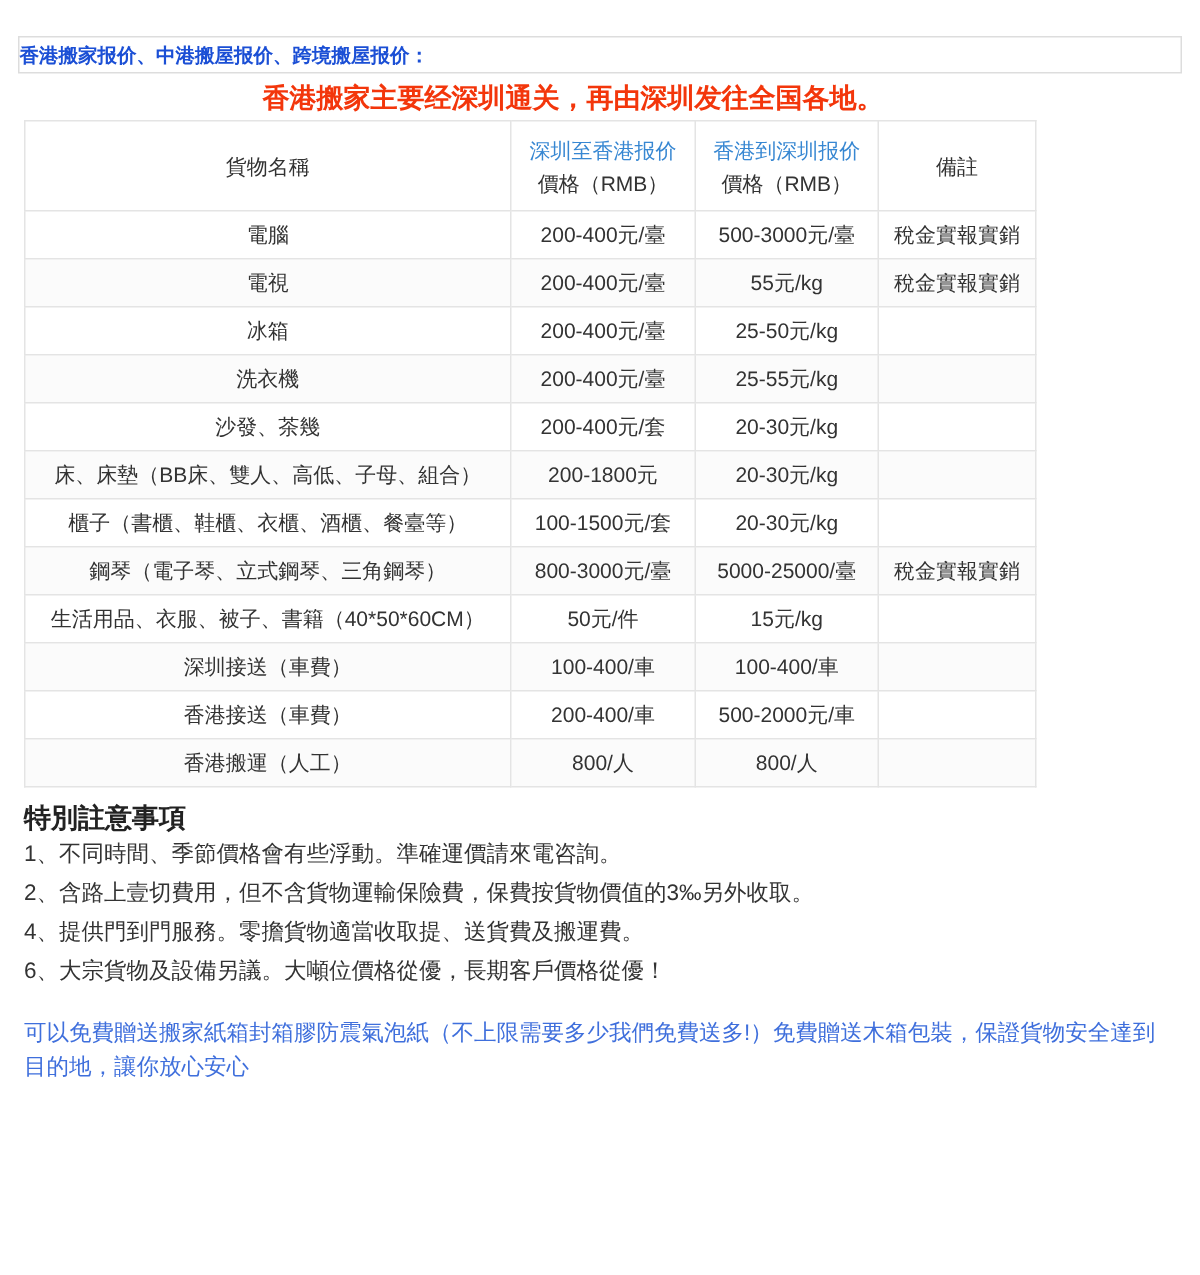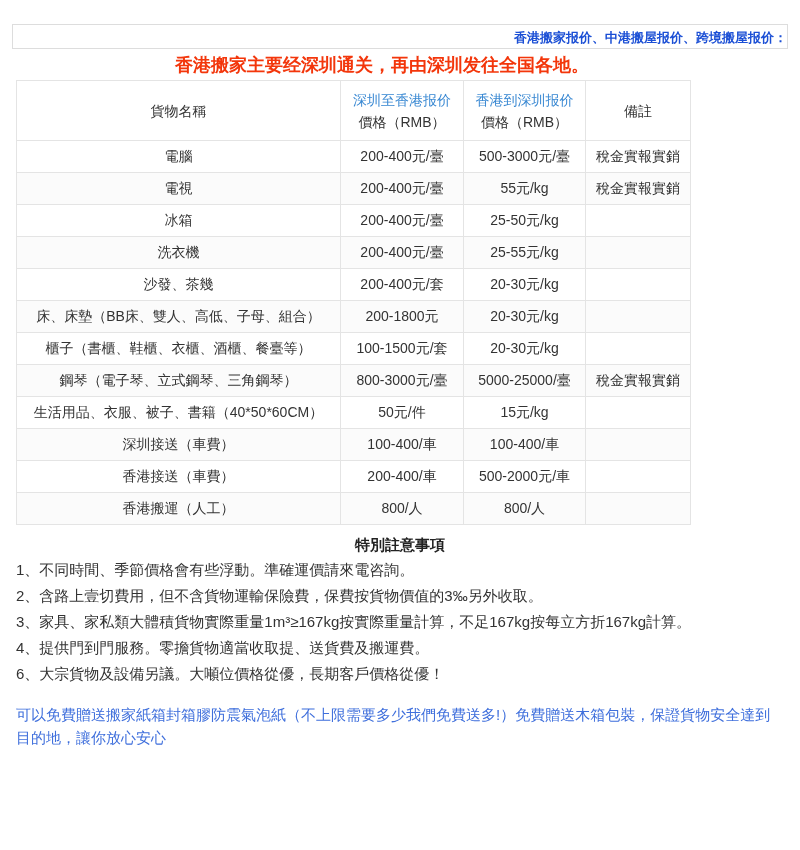--- a/index.html
+++ b/index.html
@@ -5,21 +5,21 @@
   html,body{margin:0;padding:0;}
   body{
     width:800px;
     background:#ffffff;
     color:#333333;
     font-family:"Liberation Sans","DejaVu Sans",sans-serif;
   }
   .top-box{
     margin:24px 12px 0 12px;
     border:1px solid #dddddd;
-    text-align:right;
+    text-align:left;
     padding:3px 0 2px 0;
   }
   .top-box .title{
     color:#1b4fd5;
     font-weight:bold;
     font-size:13px;
     line-height:16px;
   }
   .red-title{
     text-align:center;
@@ -49,24 +49,23 @@
   }
   table.pricing thead tr{height:60px;padding-left:36px;}
   table.pricing tbody tr{height:32px;}
   table.pricing tbody tr:nth-child(even){background:#fbfbfb;}
   th .col-title{line-height:22px;}
   th .col-title.blue{color:#3787d2;}
   th .col-subtitle{line-height:22px;color:#333333;}
   .notes{margin:8px 16px 0 16px;}
   .notes-title{
     font-weight:bold;
-    font-size:15px;
+    font-size:18px;
     line-height:24px;
     color:#222222;
-    text-align:center;
   }
   .note-item{
     font-size:15px;
     line-height:26px;
     color:#333333;
   }
   .footer-text{
     margin:16px 16px 0 16px;
     color:#3f6fdc;
     font-size:15px;
@@ -181,19 +180,18 @@
         <td></td>
       </tr>
     </tbody>
 </table>
 
 <div class="notes">
   <div class="notes-title">特別註意事項</div>
   <div id="notes-list">
       <div class="note-item">1、不同時間、季節價格會有些浮動。準確運價請來電咨詢。</div>
       <div class="note-item">2、含路上壹切費用，但不含貨物運輸保險費，保費按貨物價值的3‰另外收取。</div>
-      <div class="note-item">3、家具、家私類大體積貨物實際重量1m³≥167kg按實際重量計算，不足167kg按每立方折167kg計算。</div>
       <div class="note-item">4、提供門到門服務。零擔貨物適當收取提、送貨費及搬運費。</div>
       <div class="note-item">6、大宗貨物及設備另議。大噸位價格從優，長期客戶價格從優！</div>
     </div>
 </div>
 
 <div class="footer-text">可以免費贈送搬家紙箱封箱膠防震氣泡紙（不上限需要多少我們免費送多!）免費贈送木箱包裝，保證貨物安全達到目的地，讓你放心安心</div>
 
 </body></html>

